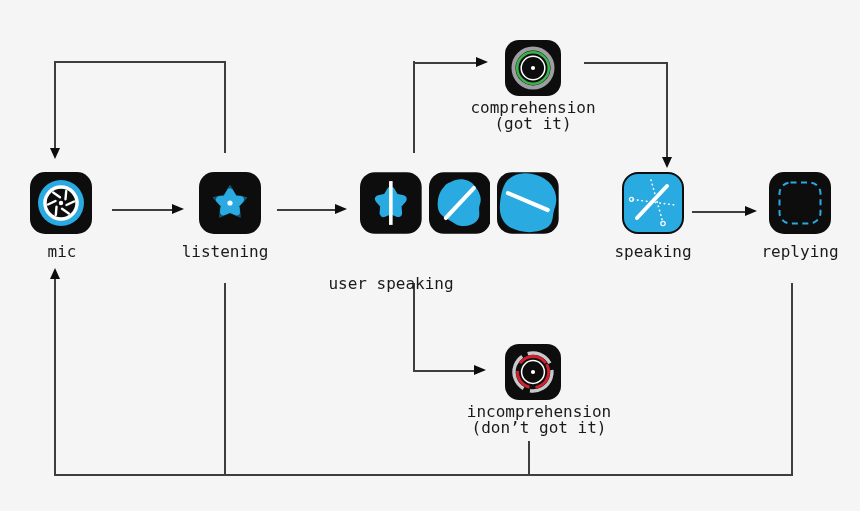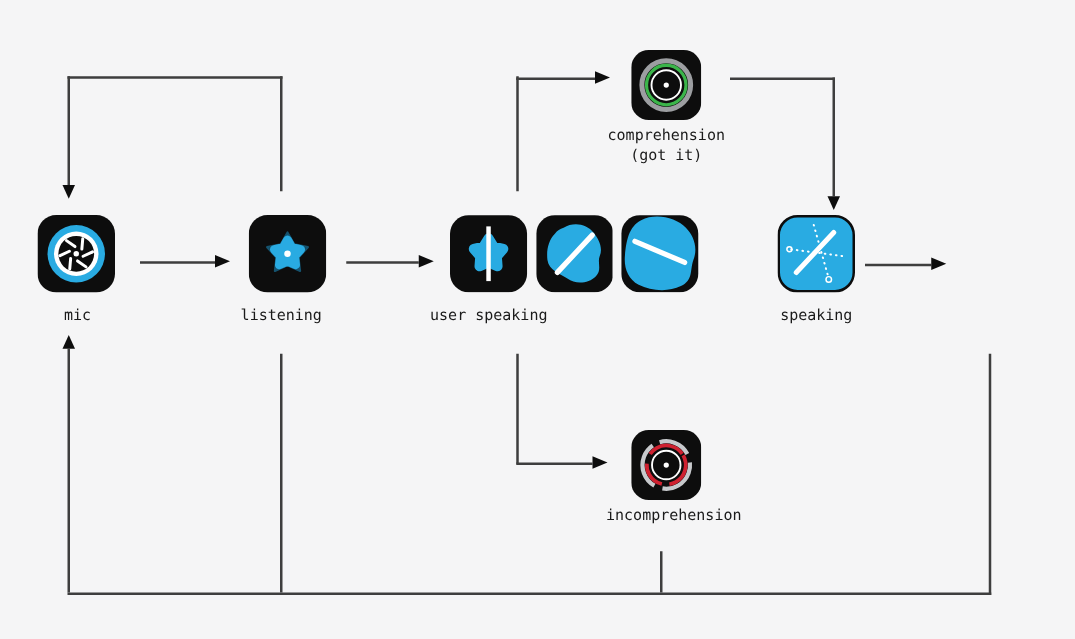--- a/index.html
+++ b/index.html
@@ -7,21 +7,21 @@
   #stage{position:relative;width:860px;height:511px;background:var(--background,#f5f5f6);overflow:hidden;}
   .line{position:absolute;background:var(--edge-color,#3e3e3e);}
   .hline{height:2px;}
   .vline{width:2px;}
   .ah{position:absolute;width:0;height:0;}
   .ah-right{border-top:5.5px solid transparent;border-bottom:5.5px solid transparent;border-left:12px solid var(--icon-black,#111);}
   .ah-down{border-left:5.5px solid transparent;border-right:5.5px solid transparent;border-top:11px solid var(--icon-black,#111);}
   .ah-up{border-left:5.5px solid transparent;border-right:5.5px solid transparent;border-bottom:11px solid var(--icon-black,#111);}
   .node{position:absolute;}
   .label{position:absolute;left:50%;transform:translateX(-50%);white-space:nowrap;
-         font-size:12px;color:var(--label-color,#1a1a1a);text-align:center;line-height:16px;}
+         font-size:16px;color:var(--label-color,#1a1a1a);text-align:center;line-height:16px;}
   .node-main .label{top:72px;}
   .node-branch .label{top:60px;}
   .icon-row{display:flex;column-gap:7px;}
   svg{display:block;}
 </style>
 </head>
 <body>
 
 <div id="stage">
 
@@ -115,21 +115,21 @@
               <rect width="62" height="62" rx="15"></rect>
             </clipPath>
           </defs>
         <rect width="62" height="62" rx="15" style="fill:var(--icon-black)"></rect>
         <g clip-path="url(#clipC)">
           <path d="M16,4 C28,-2 44,2 52,10 C58,16 62,26 58,36 C55,45 58,52 48,57 C38,62 24,61 14,56 C5,51 2,42 3,32 C4,21 6,9 16,4 Z" style="fill:var(--accent-blue)"></path>
           <line x1="11" y1="21" x2="51" y2="38" style="stroke:#ffffff;stroke-width:4.2;stroke-linecap:round;"></line>
         </g>
       </svg>
     </div>
-    <div class="label" style="left:31px;">user speaking</div>
+    <div class="label" style="left:31px;margin-top:32px;">user speaking</div>
   </div>
 
   <div class="node node-branch" style="left:505px;top:40px;width:56px;">
     <svg width="56" height="56" viewBox="0 0 56 56">
       <rect width="56" height="56" rx="14" style="fill:var(--icon-black)"></rect>
       <circle cx="28" cy="28" r="19.5" style="fill:none;stroke:var(--ring-gray);stroke-width:4;"></circle>
       <circle cx="28" cy="28" r="15.8" style="fill:none;stroke:var(--success-green);stroke-width:2.6;"></circle>
       <circle cx="28" cy="28" r="11.8" style="fill:none;stroke:#ffffff;stroke-width:1.5;"></circle>
       <circle cx="28" cy="28" r="2.1" style="fill:#ffffff"></circle>
     </svg>
@@ -142,31 +142,39 @@
   <div class="node node-branch" style="left:505px;top:344px;width:68px;">
     <svg width="56" height="56" viewBox="0 0 56 56">
       <rect width="56" height="56" rx="14" style="fill:var(--icon-black)"></rect>
       <circle cx="28" cy="28" r="19" transform="rotate(20 28 28)" style="fill:none;stroke:var(--ring-silver);stroke-width:3.4;stroke-dasharray:26 7 38 6;"></circle>
       <circle cx="28" cy="28" r="15.6" transform="rotate(-30 28 28)" style="fill:none;stroke:var(--error-red);stroke-width:3;stroke-dasharray:30 6 22 8;"></circle>
       <circle cx="28" cy="28" r="11.4" style="fill:none;stroke:#ffffff;stroke-width:1.5;"></circle>
       <circle cx="28" cy="28" r="2.1" style="fill:#ffffff"></circle>
     </svg>
     <div class="label">
       <div>incomprehension</div>
+      <div>(don’t got it)</div>
     </div>
   </div>
 
   <div class="node node-main" style="left:622px;top:172px;width:62px;">
     <svg width="62" height="62" viewBox="0 0 62 62">
       <rect x="1" y="1" width="60" height="60" rx="15" style="fill:var(--accent-blue);stroke:var(--icon-black);stroke-width:2;"></rect>
       <g style="stroke:#ffffff;stroke-width:1.6;stroke-linecap:round;stroke-dasharray:0.5 4;">
         <line x1="11" y1="27.5" x2="53" y2="33"></line>
         <line x1="29" y1="8" x2="40.5" y2="49"></line>
       </g>
       <circle cx="9.5" cy="27.3" r="2" style="fill:none;stroke:#ffffff;stroke-width:1.2;"></circle>
       <circle cx="41" cy="51.5" r="2.2" style="fill:none;stroke:#ffffff;stroke-width:1.2;"></circle>
       <line x1="15" y1="46" x2="45" y2="14" style="stroke:#ffffff;stroke-width:4;stroke-linecap:round;"></line>
     </svg>
     <div class="label">speaking</div>
   </div>
 
+  <div class="node node-main" style="left:769px;top:172px;width:62px;">
+    <svg width="62" height="62" viewBox="0 0 62 62">
+      <rect width="62" height="62" rx="15" style="fill:var(--icon-black)"></rect>
+      <rect x="10.5" y="10.5" width="41" height="41" rx="11" style="fill:none;stroke:var(--accent-blue);stroke-width:2;stroke-dasharray:6 4.5;"></rect>
+    </svg>
+    <div class="label">replying</div>
+  </div>
 
 </div>
 
 </body></html>

